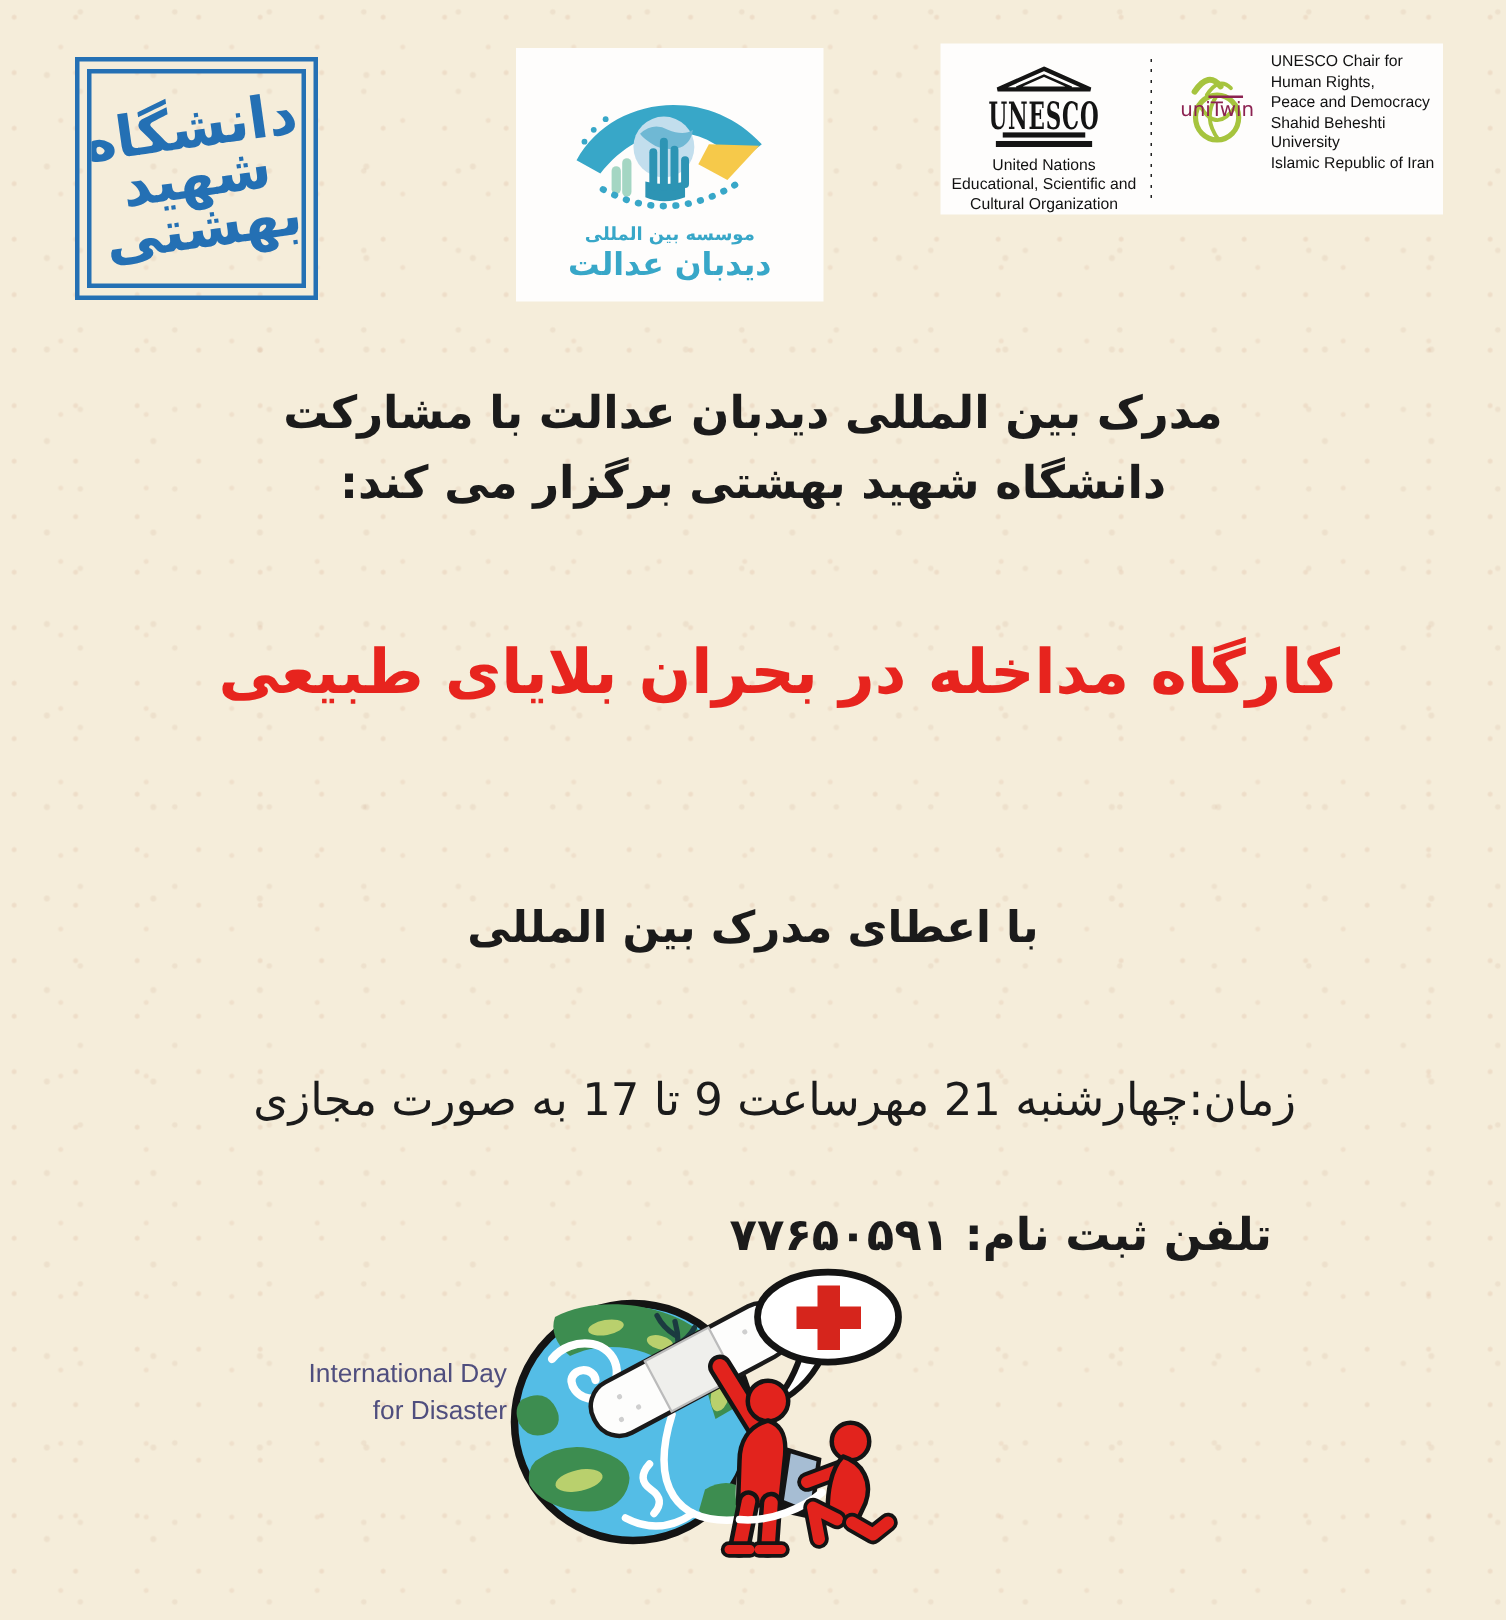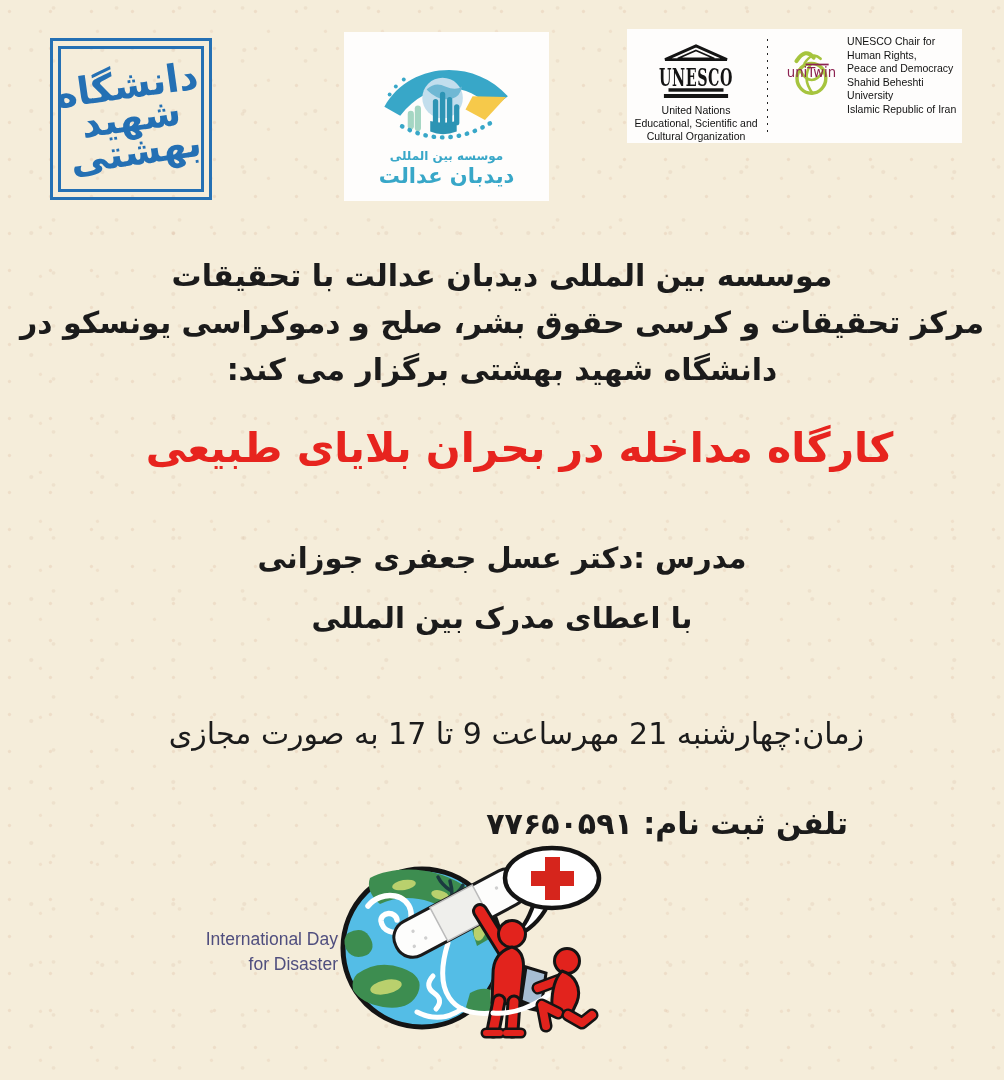--- a/index.html
+++ b/index.html
@@ -45,21 +45,21 @@
   .line-instructor{position:absolute;top:541px;left:0;right:0;text-align:center;direction:rtl;
        color:#1b1b1b;font-weight:bold;font-size:29px;}
   .line-cert{position:absolute;top:601px;left:0;right:0;text-align:center;direction:rtl;
        color:#1b1b1b;font-weight:bold;font-size:29px;}
   .line-time{position:absolute;top:716px;right:140px;direction:rtl;
        color:#1b1b1b;font-weight:normal;font-size:30px;}
   .line-phone{position:absolute;top:806px;right:156px;direction:rtl;
        color:#1b1b1b;font-weight:bold;font-size:30px;}
   
   .idrr{position:absolute;left:150px;top:903px;width:188px;text-align:right;
-       font-family:"Liberation Sans",sans-serif;font-size:17.5px;line-height:25px;color:#4f4e7e;margin-top:24px;}
+       font-family:"Liberation Sans",sans-serif;font-size:17.5px;line-height:25px;color:#4f4e7e;}
   .illus{position:absolute;left:300px;top:845px;}
 </style>
 </head>
 <body>
 
 <div class="poster">
 
   <div class="sbu">
     <div class="sbu-inner">
       <div class="sbu-text">
@@ -129,28 +129,26 @@
       <div class="unitwin-caption">
         <div>UNESCO Chair for Human Rights,</div>
         <div>Peace and Democracy</div>
         <div>Shahid Beheshti University</div>
         <div>Islamic Republic of Iran</div>
       </div>
     </div>
   </div>
 
   <div class="intro">
-    <div>موسسه بین المللی دیدبان عدالت با تحقیقات</div>
-    <div>مرکز تحقیقات و کرسی حقوق بشر، صلح و دموکراسی یونسکو در</div>
+    <div>مدرک بین المللی دیدبان عدالت با مشارکت</div>
     <div>دانشگاه شهید بهشتی برگزار می کند:</div>
   </div>
 
   <div class="title">کارگاه مداخله در بحران بلایای طبیعی</div>
 
-  <div class="line-instructor">مدرس :دکتر عسل جعفری جوزانی</div>
   <div class="line-cert">با اعطای مدرک بین المللی</div>
 
   <div class="line-time">زمان:چهارشنبه 21 مهرساعت 9 تا 17 به صورت مجازی</div>
   <div class="line-phone">تلفن ثبت نام: ۷۷۶۵۰۵۹۱</div>
 
   <div class="idrr">
     <div>International Day</div>
     <div>for Disaster</div>
   </div>
 

